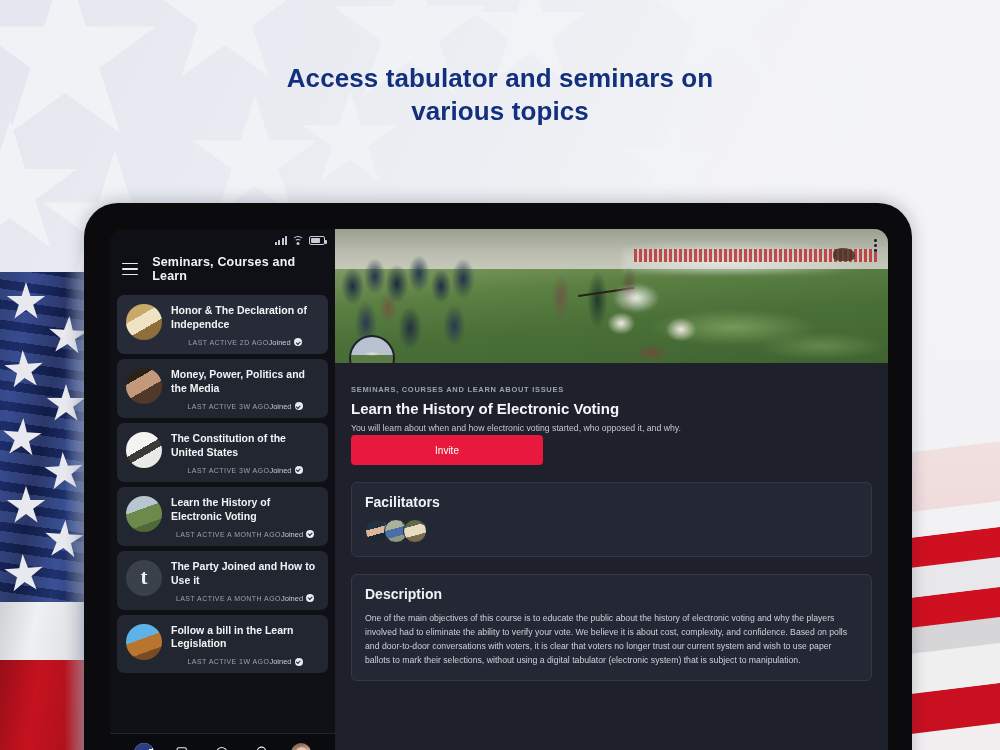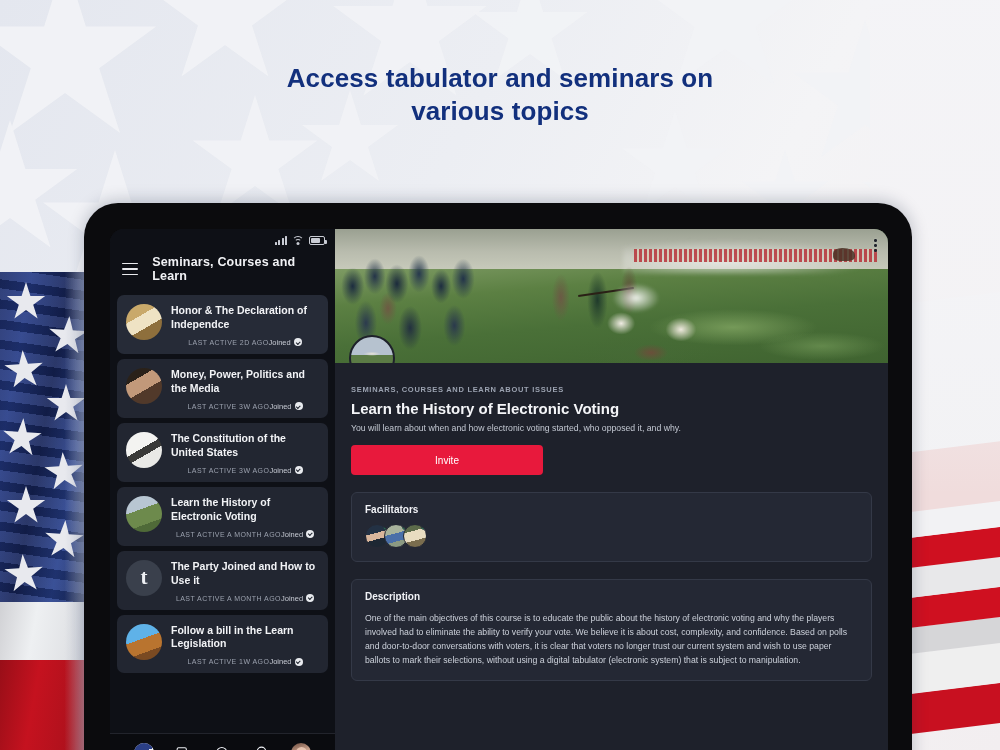--- a/index.html
+++ b/index.html
@@ -292,29 +292,29 @@
     box-shadow:0 0 2px rgba(255,255,255,.35); display:block; }
 
   #main-scroll{ flex:1; overflow:hidden; padding:0 16px; }
   .eyebrow{
     color:#9ba2b0; font-size:7.5px; letter-spacing:.7px; font-weight:bold;
     margin-top:22px;
   }
   .m-title{ color:#f4f5f8; font-size:15px; font-weight:bold; margin-top:6px; }
   .m-sub{ color:#c3c8d2; font-size:8.7px; margin-top:6px; }
   .invite{
-    display:block; width:192px; height:30px; margin-top:12px;
+    display:block; width:192px; height:30px; margin-top:2px;
     background:#e8193c; border:none; border-radius:4px; cursor:pointer;
     color:#fff; font-size:10px; font-family:inherit;
   }
   .panel{
     margin-top:17px; background:#242834; border:1px solid #343947;
     border-radius:6px; padding:11px 13px 13px 13px;
   }
-  .p-title{ color:#f1f2f6; font-size:10px; font-weight:bold; }
+  .p-title{ color:#f1f2f6; font-size:14px; font-weight:bold; }
   .facil{ display:flex; margin-top:9px; }
   .fav{
     width:24px;height:24px;border-radius:50%;position:relative;
     margin-right:-5px; border:1.5px solid #242834; overflow:hidden; cursor:pointer;
   }
   .fav .dot{
     position:absolute; right:-1px; top:-1px; width:6px;height:6px;
     border-radius:50%; background:#2ee08a; border:1px solid #242834; z-index:2;
   }
   .fav1{ background:linear-gradient(165deg,#233144 0 38%,#d9b69c 38% 62%,#1d2733 62%); }

